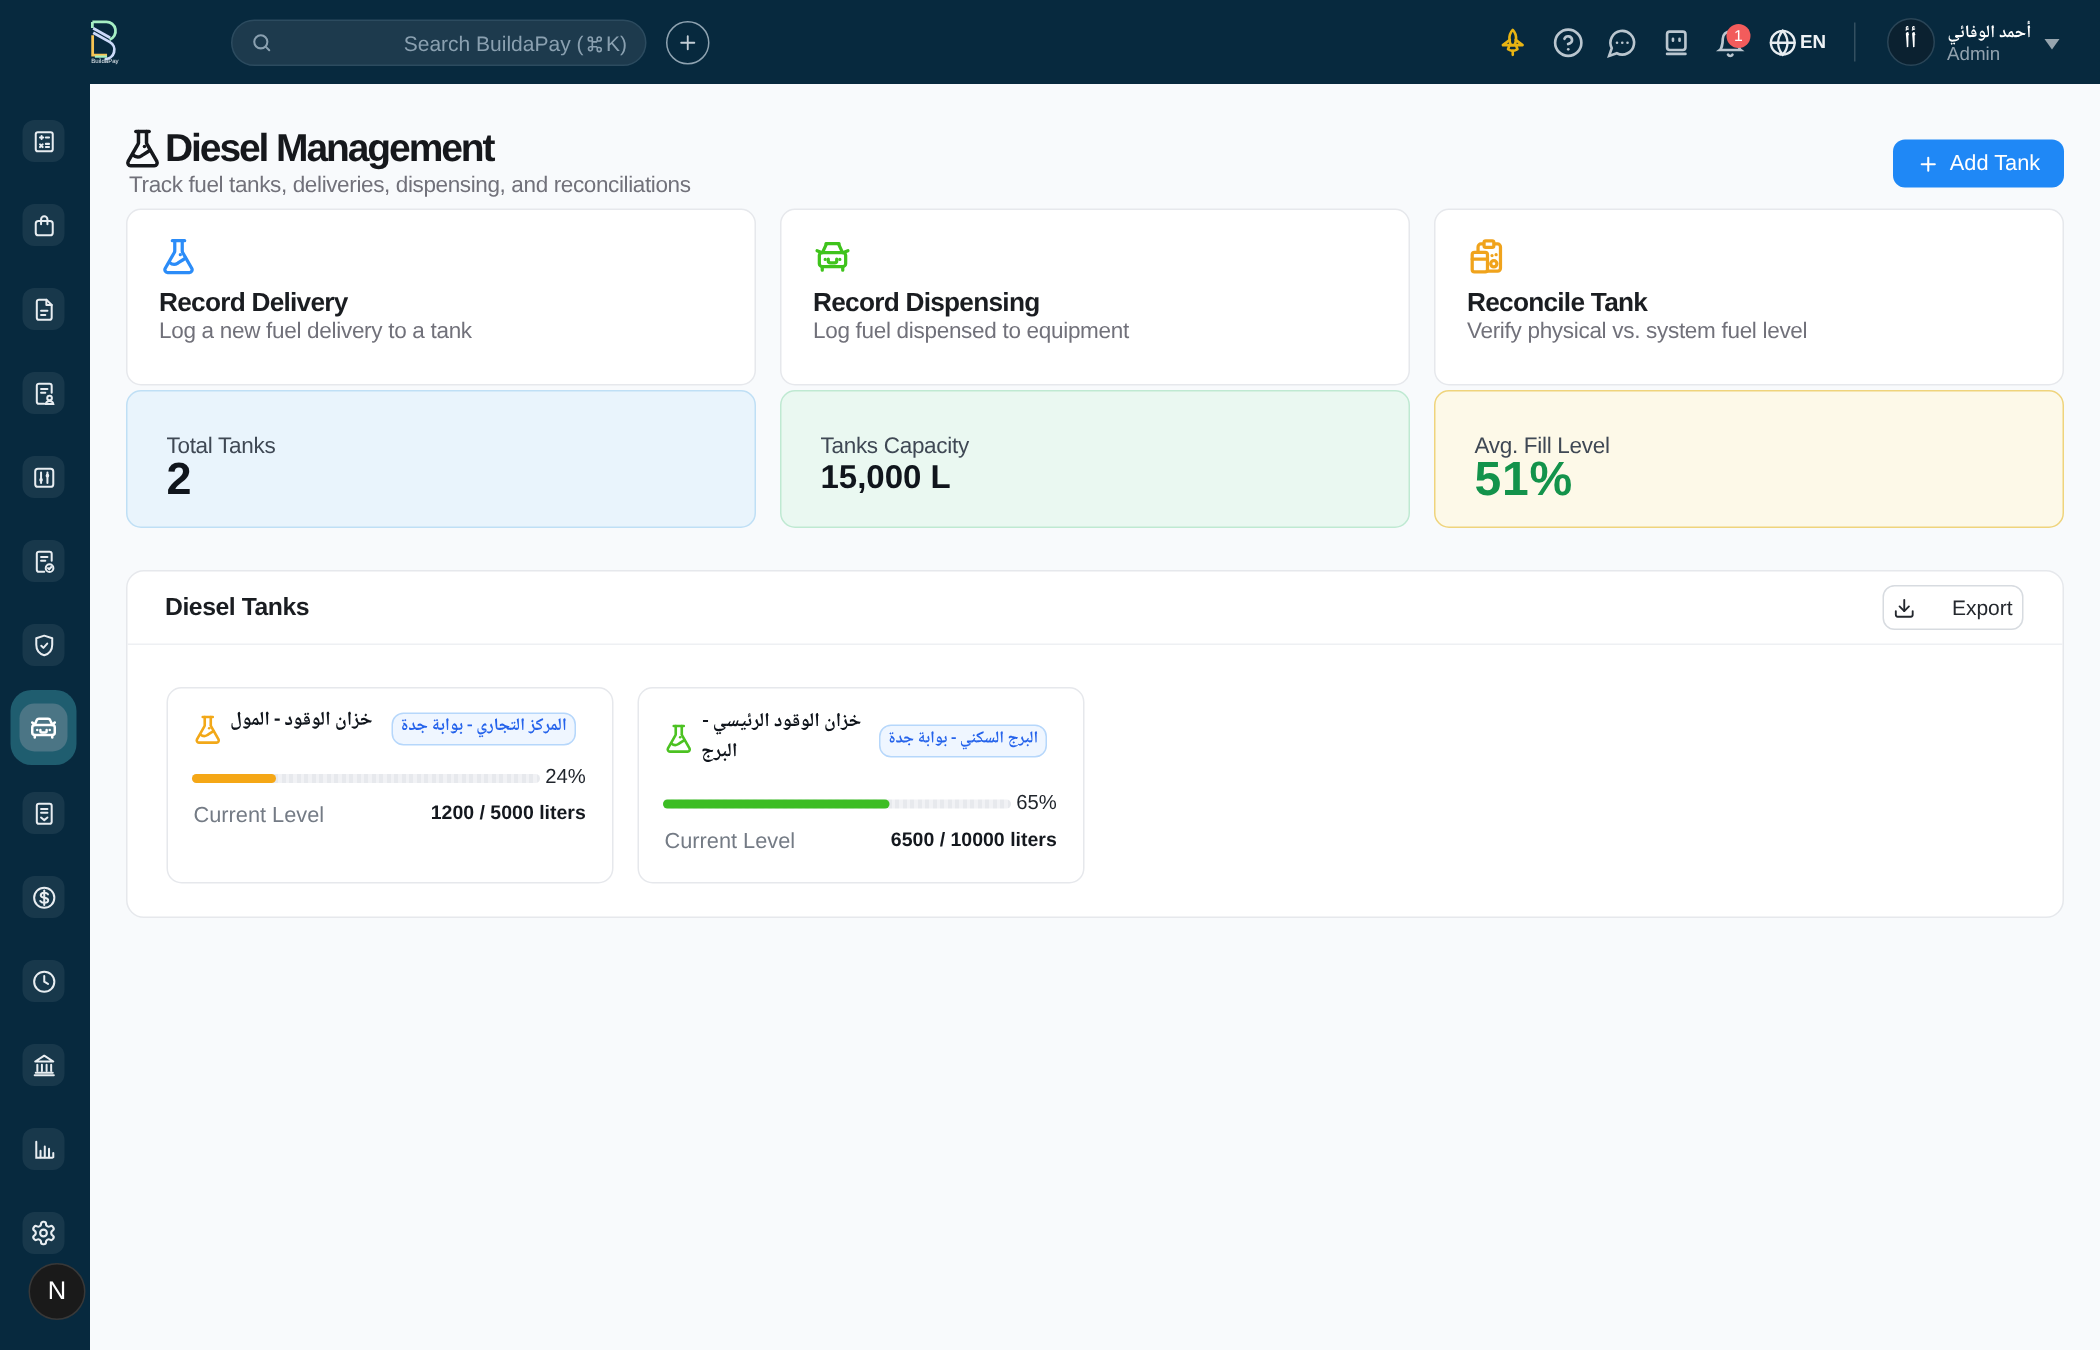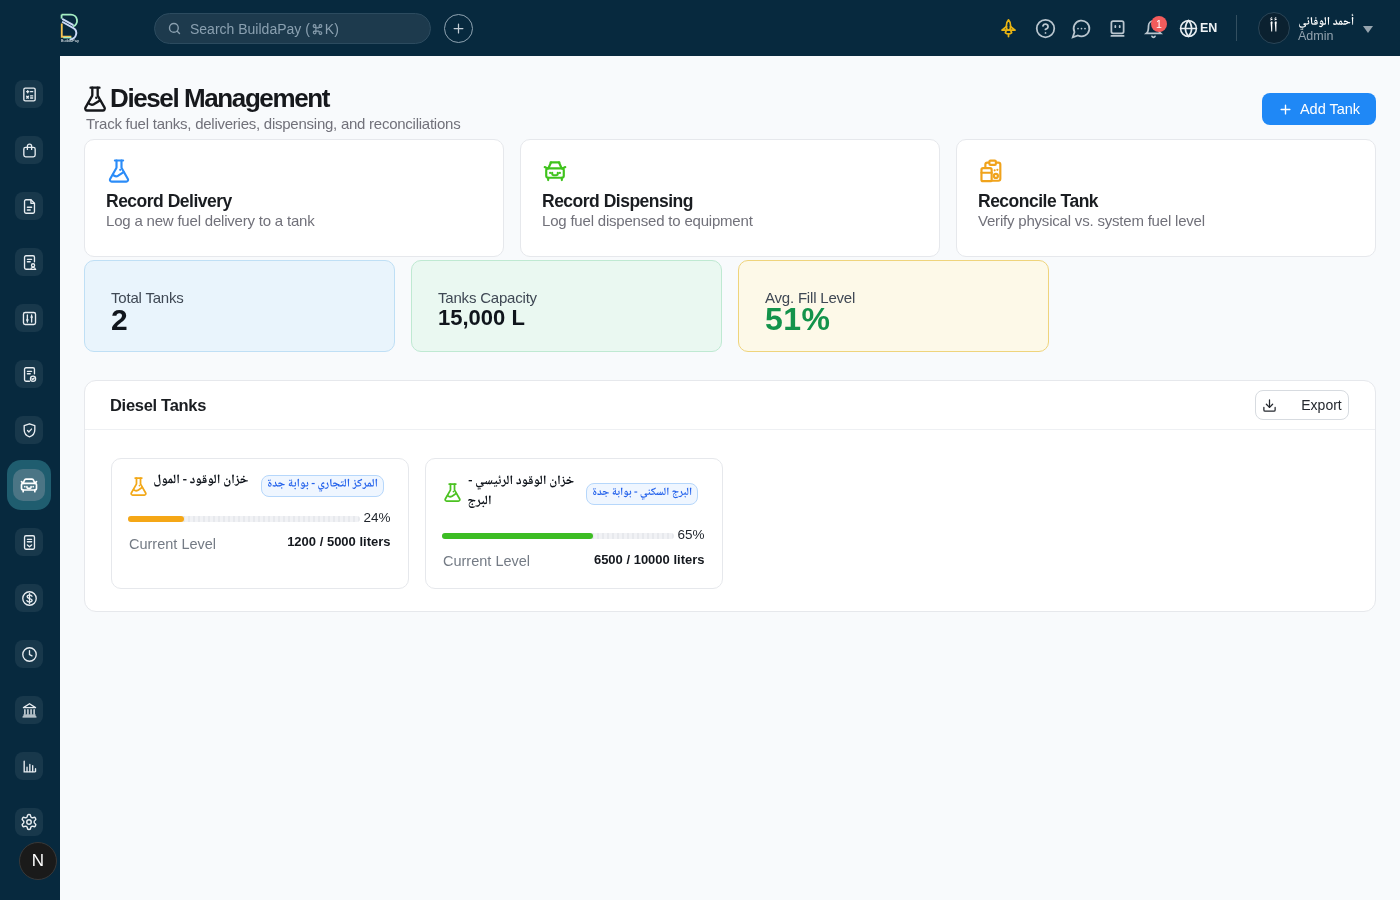--- a/index.html
+++ b/index.html
@@ -3,21 +3,21 @@
 <meta charset="utf-8">
 <style>
 * { margin:0; padding:0; box-sizing:border-box; }
 html,body { width:1400px; height:900px; overflow:hidden; font-family:"Liberation Sans",sans-serif; background:#f8fafc; }
 .abs { position:absolute; }
 svg { display:block; }
 
 
 #topbar { position:absolute; left:0; top:0; width:1400px; height:56px; background:#07293e; z-index:5; }
 #logo { position:absolute; left:59px; top:12px; }
-#searchpill { position:absolute; left:154px; top:13px; width:277px; height:31px; background:#1d3a4d; border:1px solid #2c4b5f; border-radius:16px; display:flex; align-items:center; padding:0 12px; color:#8aa0b0; font-size:14px; }
+#searchpill { position:absolute; left:154px; top:13px; width:277px; height:31px; background:#1d3a4d; border:1px solid #2c4b5f; border-radius:16px; display:flex; align-items:center; padding:0 12px; color:#8aa0b0; font-size:14px;justify-content:space-between; }
 #searchpill svg { margin-right:8px; }
 #plusbtn { position:absolute; left:444px; top:14px; width:29px; height:29px; border:1.4px solid #8fa3b1; border-radius:50%; display:flex; align-items:center; justify-content:center; }
 .navic { position:absolute; top:18px; color:#bac6cf; }
 #bellbadge { position:absolute; left:1151px; top:16px; width:16px; height:16px; background:#f25c5c; border-radius:50%; color:#fff; font-size:10.5px; display:flex; align-items:center; justify-content:center; }
 #endiv { position:absolute; left:1236px; top:15px; width:1px; height:26px; background:rgba(255,255,255,0.18); }
 #avatar { position:absolute; left:1258px; top:12px; width:32px; height:32px; border-radius:50%; background:#0b2130; border:1px solid #2a4557; display:flex; align-items:center; justify-content:center; color:#fff; }
 #uname { position:absolute; left:1298px; top:12px; width:56px; color:#fff; }
 #urole { position:absolute; left:1298px; top:29px; color:#92a2ae; font-size:12.5px; }
 #uchev { position:absolute; left:1363px; top:26px; width:0; height:0; border-left:5.5px solid transparent; border-right:5.5px solid transparent; border-top:7px solid #96a4ae; }
 #entxt { position:absolute; left:1200px; top:21px; color:#eef2f5; font-size:12.5px; font-weight:bold; }
@@ -34,21 +34,21 @@
 #pagehead { position:absolute; left:24px; top:27px; display:flex; align-items:center; gap:0; color:#16181c; }
 #pagehead h1 { font-size:26px; font-weight:bold; letter-spacing:-1.4px; }
 #pagesub { position:absolute; left:26px; top:58.5px; font-size:15px; color:#71717a; letter-spacing:-0.25px; }
 #addtank { position:absolute; right:24px; top:37px; width:114px; height:32px; background:#1f88f6; color:#fff; border-radius:8px; display:flex; align-items:center; justify-content:center; gap:7px; font-size:14.5px; }
 
 #actions { position:absolute; left:24px; top:83px; width:1292px; display:grid; grid-template-columns:1fr 1fr 1fr; gap:16px; }
 .acard { height:118px; background:#fff; border:1px solid #e6e8ec; border-radius:10px; padding:18px 21px; }
 .acard h3 { font-size:17.5px; font-weight:bold; color:#1a1d21; margin-top:7px; letter-spacing:-0.5px; }
 .acard p { font-size:15px; color:#71717a; margin-top:0; letter-spacing:-0.2px; }
 
-#stats { position:absolute; left:24px; top:204px; width:1292px; display:grid; grid-template-columns:1fr 1fr 1fr 1fr; gap:16px; }
+#stats { position:absolute; left:24px; top:204px; width:1292px; display:grid; grid-template-columns:1fr 1fr 1fr; gap:16px; }
 .scard { height:92px; border-radius:10px; padding:28px 26px 0; }
 .scard .lbl { font-size:15px; color:#3f4854; letter-spacing:-0.2px; }
 #stat1 { background:#e9f4fc; border:1px solid #bfdff5; }
 #stat2 { background:#eaf8f1; border:1px solid #bfe9d2; }
 #stat3 { background:#fdf9e8; border:1px solid #efd47c; }
 #stat1 .val { font-size:30px; font-weight:bold; color:#10151c; margin-top:-3px; }
 #stat2 .val { font-size:22px; font-weight:bold; color:#10151c; margin-top:-1px; }
 #stat3 .val { font-size:32px; font-weight:bold; color:#13934b; margin-top:-5px; letter-spacing:0.5px; }
 
 #tankpanel { position:absolute; left:24px; top:324px; width:1292px; height:232px; background:#fff; border:1px solid #e6e8ec; border-radius:12px; }

